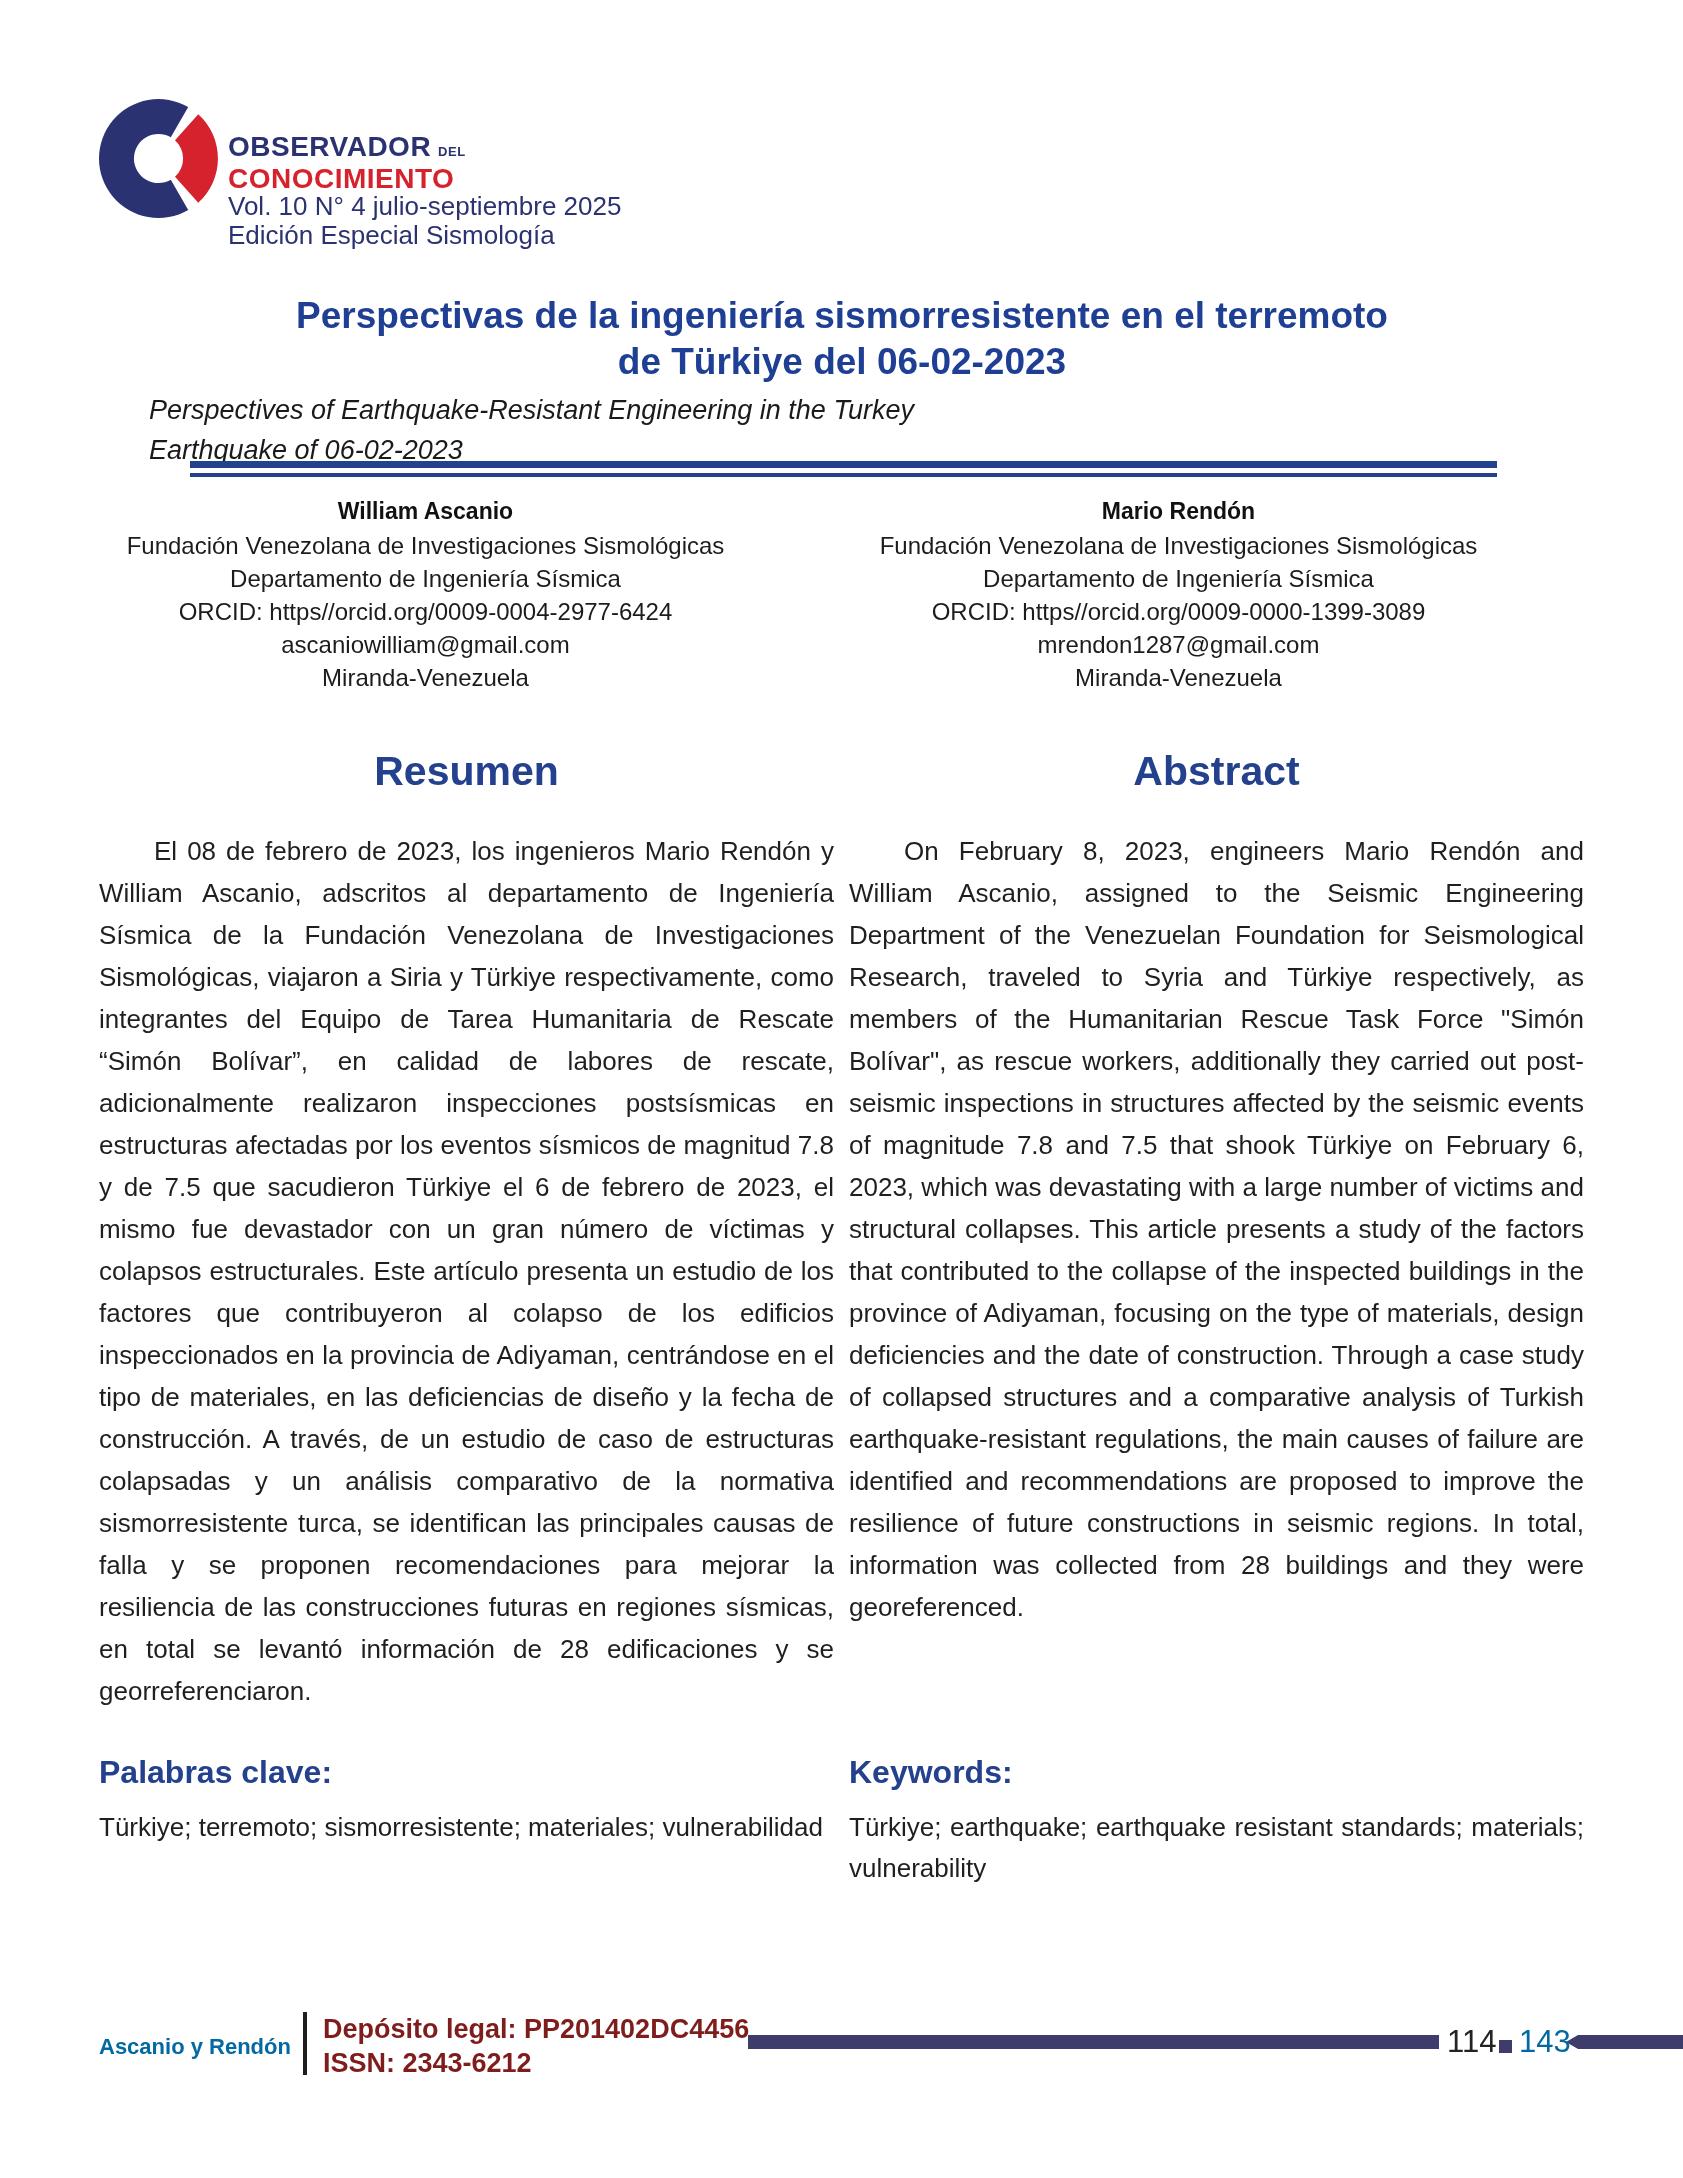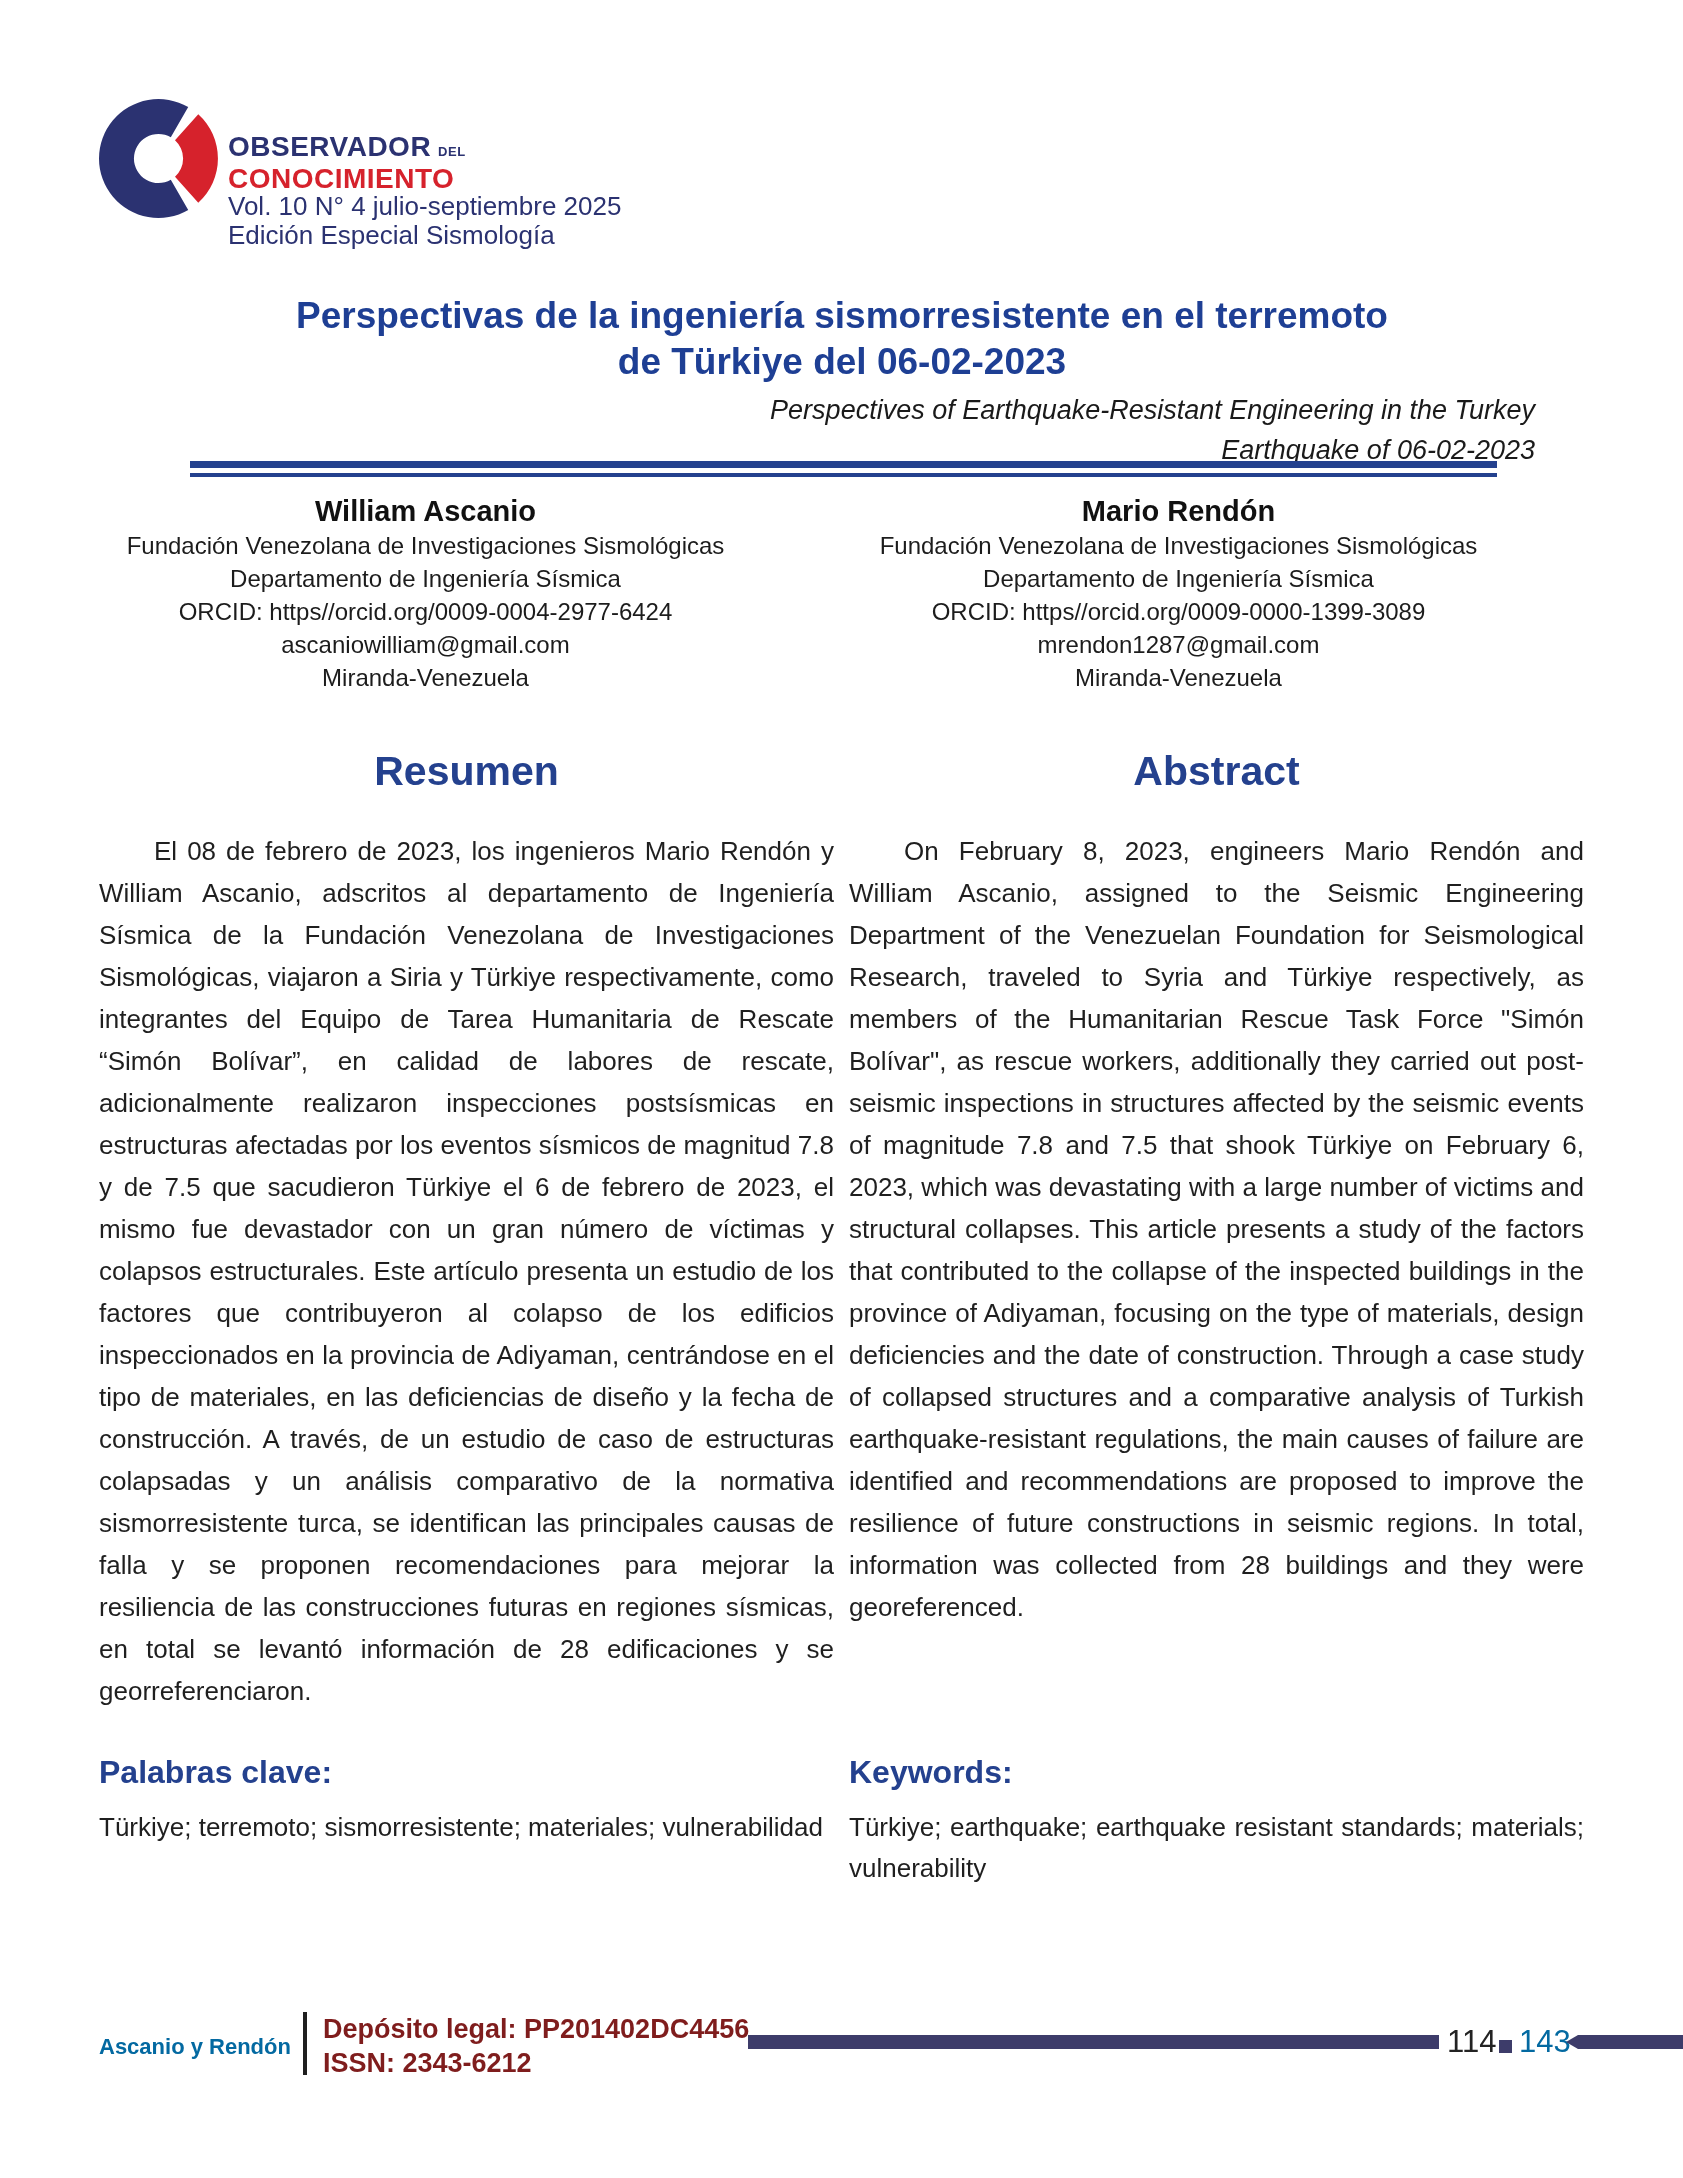--- a/index.html
+++ b/index.html
@@ -10,29 +10,29 @@
   
   .logo { position:absolute; left:97px; top:97px; width:123px; height:123px; }
   .brand { position:absolute; left:228px; top:133px; }
   .brand-row1 { font-size:28px; font-weight:800; color:#2b3271; line-height:27px; letter-spacing:0.5px; }
   .brand-del { font-size:13px; font-weight:800; color:#2b3271; margin-left:7px; }
   .brand-row2 { font-size:28px; font-weight:800; color:#d6222c; line-height:27px; letter-spacing:0.5px; }
   .brand-vol, .brand-ed { font-size:26px; color:#2b3271; line-height:29px; }
   
   .title { position:absolute; left:149px; width:1386px; top:293px; text-align:center;
            color:#1e3f94; font-weight:700; font-size:37px; line-height:46px; }
-  .subtitle { position:absolute; left:149px; width:1386px; top:390px; text-align:right;
+  .subtitle { position:absolute; left:149px; width:1386px; top:390px; text-align:left;
               font-style:italic; font-size:27px; line-height:40px; color:#1a1a1a; }
   .rule-thick { position:absolute; left:190px; width:1307px; top:461px; height:7px; background:#24418e; }
   .rule-thin  { position:absolute; left:190px; width:1307px; top:473px; height:4px; background:#24418e; }
   
   .author-block { position:absolute; top:493px; width:733px; text-align:center; }
   .author-left  { left:59px; }
   .author-right { left:812px; }
-  .author-name { font-size:29px; font-weight:700; color:#111111; line-height:36px; }
+  .author-name { font-size:23px; font-weight:700; color:#111111; line-height:36px; }
   .author-line { font-size:24px; color:#1c1c1c; line-height:33px; }
   
   .sec-heading { position:absolute; top:748px; width:735px; text-align:center;
                  font-size:41px; font-weight:700; color:#24418e; }
   .sec-heading.left  { left:99px; }
   .sec-heading.right { left:849px; }
   .body-col { position:absolute; top:830px; width:735px; font-size:26px; line-height:42px;
               text-align:justify; color:#1f1f1f; }
   .body-col p { margin:0; text-indent:55px; }
   .body-col.left  { left:99px; }

